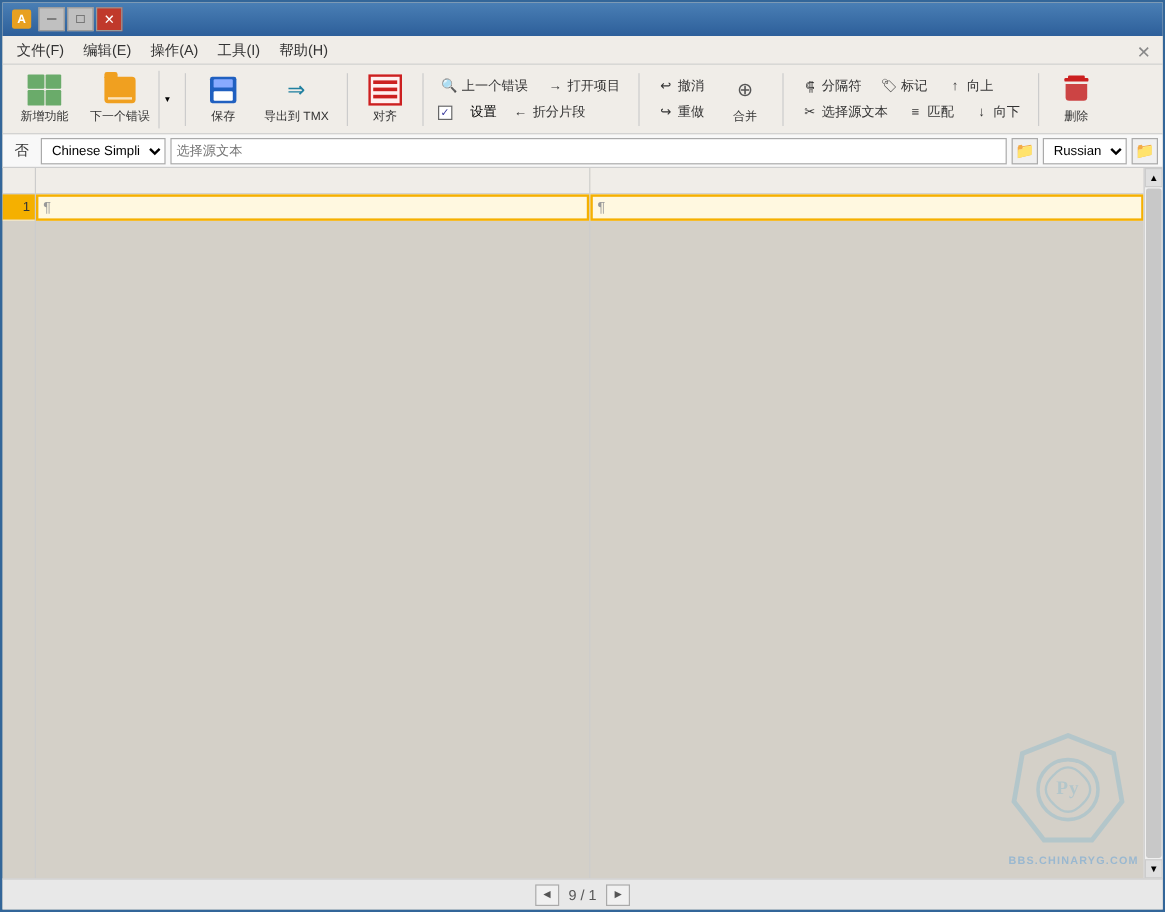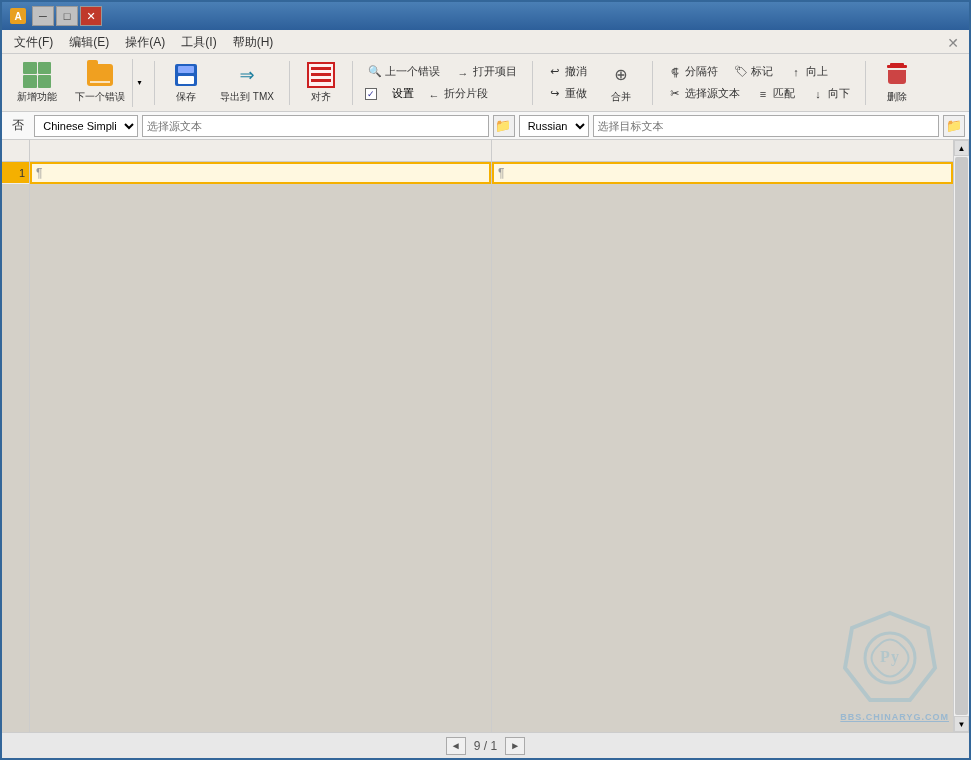--- a/index.html
+++ b/index.html
@@ -354,21 +354,20 @@
     }
 
     .bbs-watermark {
       position: absolute;
       bottom: 36px;
       right: 20px;
       font-size: 9px;
       color: #9ab8d0;
       letter-spacing: 1px;
       font-weight: bold;
-      text-decoration: underline;
     }
   </style>
 </head>
 <body>
 
 <div class="app-window">
 
   <div class="title-bar">
     <div class="title-bar-icon">
       <span>A</span>
@@ -548,21 +547,20 @@
   <div class="lang-bar">
     <span class="lang-label">否</span>
     <select class="lang-select">
       <option>Chinese Simpli</option>
     </select>
     <input class="lang-text-input" type="text" placeholder="选择源文本" style="">
     <div class="folder-btn">📁</div>
     <select class="lang-select">
       <option>Russian</option>
     </select>
-    <input class="lang-text-input" type="text" placeholder="选择目标文本" style="">
     <div class="folder-btn">📁</div>
   </div>
 
   <div class="data-grid" style="flex:1;display:flex;overflow:hidden;">
 
     <div class="grid-left-panel">
       <div class="header-cell"></div>
       <div class="row-num active">1</div>
     </div>
 

